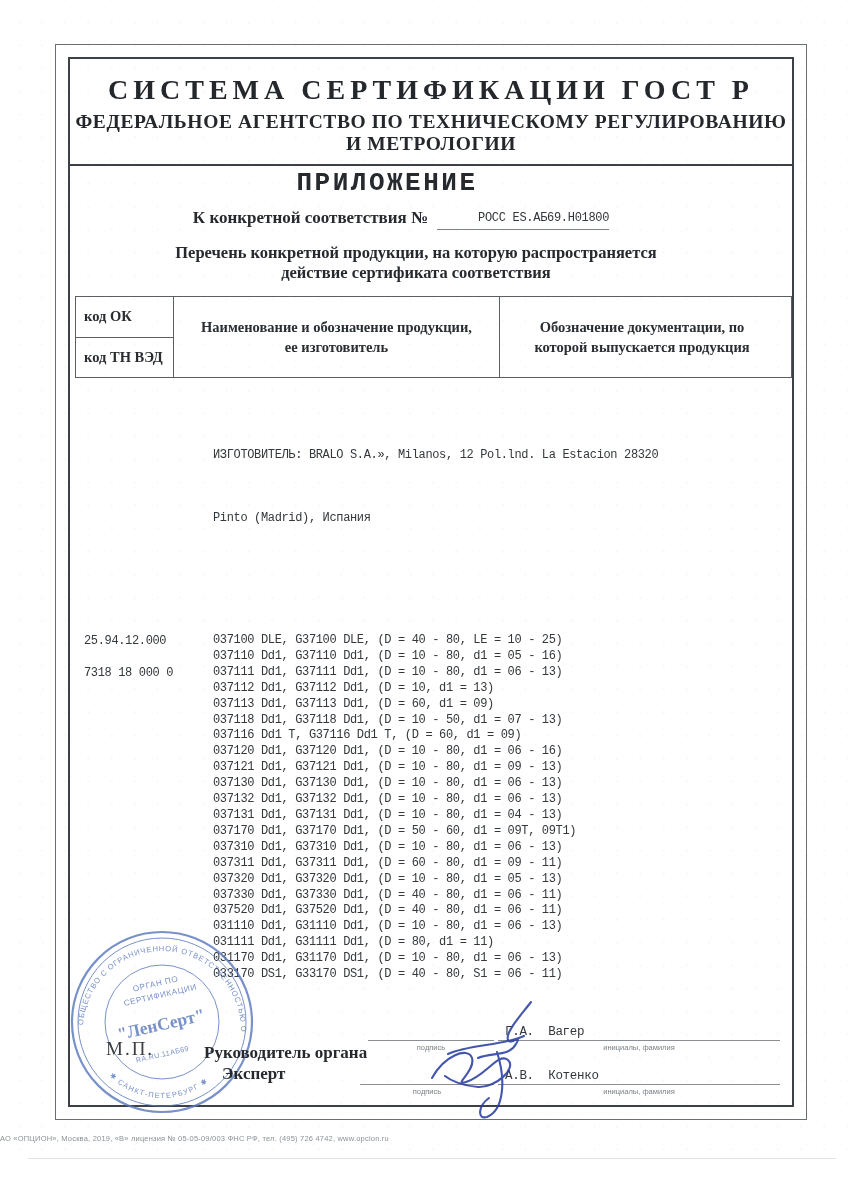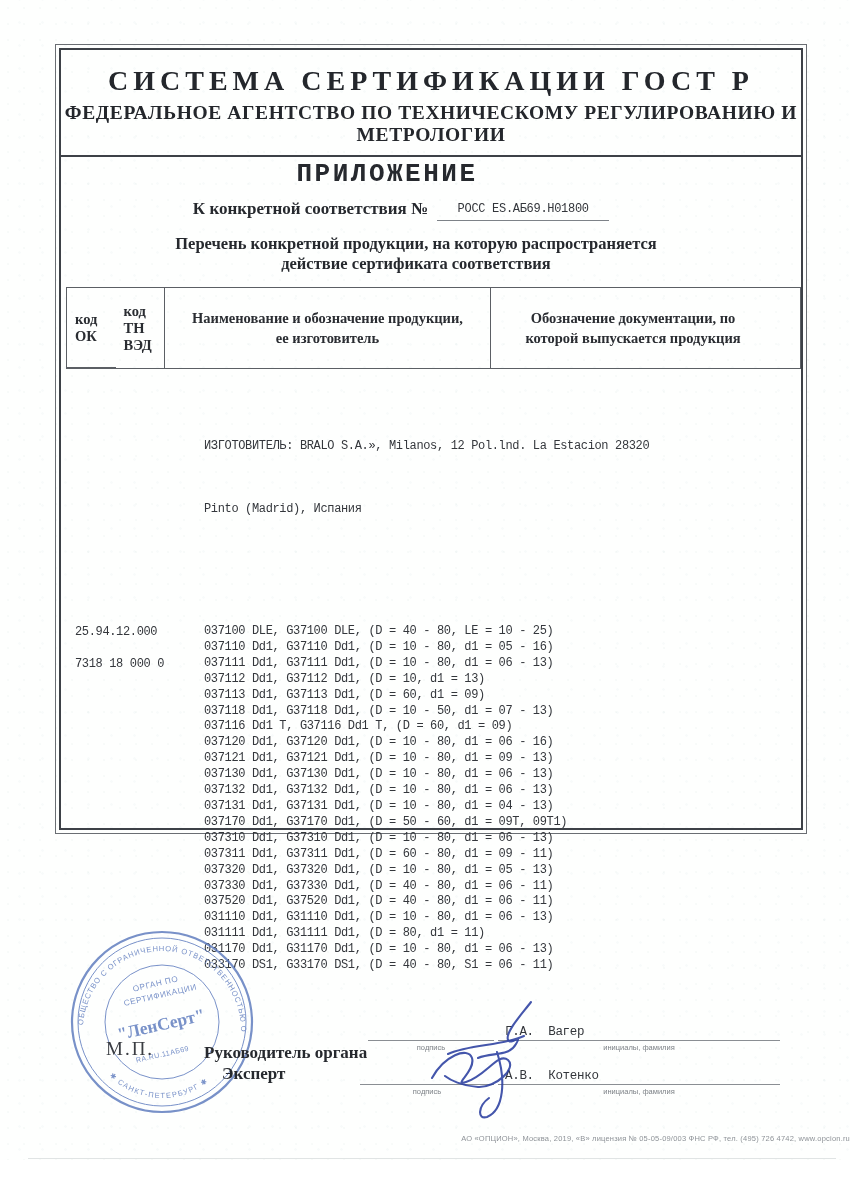--- a/index.html
+++ b/index.html
@@ -12,51 +12,51 @@
     background:
       radial-gradient(rgba(140,180,170,0.055) 1px, transparent 1.5px),
       radial-gradient(rgba(120,160,175,0.045) 1px, transparent 1.5px),
       #fefffe;
     background-size:16px 16px,23px 23px;
     background-position:0 0,8px 11px;
   }
   .paper-edge{position:absolute;left:28px;right:14px;top:1158px;border-top:1px solid #e0e4e4;}
 
   .frame{
-    position:absolute;left:55px;top:44px;width:752px;height:790px;
-    border:1px solid #6a6e73;padding:3px;box-sizing:border-box;
+    position:absolute;left:55px;top:44px;width:752px;height:1076px;
+    border:1px solid #6a6e73;padding:12px;box-sizing:border-box;
   }
   .frame-inner{
     width:100%;height:100%;border:2.5px solid #3d4147;box-sizing:border-box;position:relative;
   }
 
   .hdr{padding-top:15px;padding-bottom:9px;border-bottom:2px solid #3d4147;text-align:center;}
   .hdr-line1{font-size:28px;font-weight:bold;letter-spacing:5px;color:#24272c;}
   .hdr-line2{font-size:19.5px;font-weight:bold;letter-spacing:0.6px;color:#24272c;margin-top:5px;}
 
   .num-row{margin-top:10px;text-align:right;padding-right:46px;height:36px;}
   .num-prefix{font-size:24px;font-weight:bold;color:#34373c;vertical-align:middle;}
   .num-value{font-family:"DejaVu Sans Mono", monospace;font-size:27px;font-weight:bold;
              color:#c83b43;letter-spacing:2.5px;vertical-align:middle;margin-left:10px;}
 
   .doc-title{text-align:center;padding-right:88px;font-size:26px;font-weight:bold;
              letter-spacing:2.5px;color:#26292e;margin-top:2px;font-family:Liberation Mono, monospace;}
 
   .cert-row{display:flex;justify-content:center;align-items:flex-end;margin-top:9px;padding-right:60px;}
   .cert-label{font-size:17px;font-weight:bold;color:#26292e;padding-bottom:2px;}
-  .cert-num-box{width:172px;margin-left:9px;border-bottom:1.3px solid #7d8288;text-align:center;
+  .cert-num-box{width:172px;margin-left:9px;border-bottom:1.3px solid #7d8288;text-align:right;
                 padding-bottom:4px;}
   .mono{font-family:"Liberation Mono", monospace;white-space:pre;}
   .cert-num-box .mono{font-size:12px;letter-spacing:-0.3px;color:#33363b;}
 
   .subtitle{margin-top:13px;text-align:center;font-weight:bold;font-size:16.5px;color:#26292e;line-height:20px;padding-right:30px;}
 
   .tbl{display:grid;grid-template-columns:97px 326px 285px;height:80px;margin:13px 0 0 5px;
        border:1px solid #5b5f64;box-sizing:content-box;font-weight:bold;color:#2a2d32;}
-  .tcol1{display:flex;flex-direction:row;}
+  .tcol1{display:flex;flex-direction:column;}
   .c1a,.c1b{flex:1;display:flex;align-items:center;padding-left:8px;font-size:14.5px;}
   .c1a{border-bottom:1px solid #5b5f64;}
   .tcol2,.tcol3{border-left:1px solid #5b5f64;display:flex;align-items:center;justify-content:center;
                 text-align:center;font-size:14.5px;line-height:20px;padding:0 26px;}
 
   .manufacturer{margin-top:25px;margin-left:143px;font-size:12px;letter-spacing:-0.35px;
                 line-height:21px;color:#34373c;}
 
   .products{position:relative;margin-top:62px;}
   .code{position:absolute;left:14px;font-size:12px;letter-spacing:-0.35px;color:#34373c;}
@@ -70,21 +70,21 @@
   .sigline{position:absolute;border-bottom:1px solid #8a8e93;}
   .sig-caption{position:absolute;font-family:"Liberation Sans", sans-serif;font-size:7.5px;
                color:#7d8287;text-align:center;}
   .typed-name{position:absolute;font-family:"Liberation Mono", monospace;font-size:12.5px;
               letter-spacing:-0.3px;color:#33363b;white-space:pre;}
   .mp-mark{position:absolute;left:106px;top:1038px;font-size:19px;color:#3a3d42;letter-spacing:2px;}
 
   .stamp-svg{position:absolute;left:66px;top:926px;opacity:0.82;}
   .sig-ink{position:absolute;left:0;top:940px;pointer-events:none;}
 
-  .footer{position:absolute;left:0;right:0;top:1134px;text-align:right;
+  .footer{position:absolute;left:0;right:0;top:1134px;text-align:left;
           font-family:"Liberation Sans", sans-serif;font-size:7.5px;color:#8d9297;letter-spacing:0.2px;}
 </style>
 </head>
 <body>
 
 <div class="sheet">
 
   <div class="frame">
     <div class="frame-inner">
 

